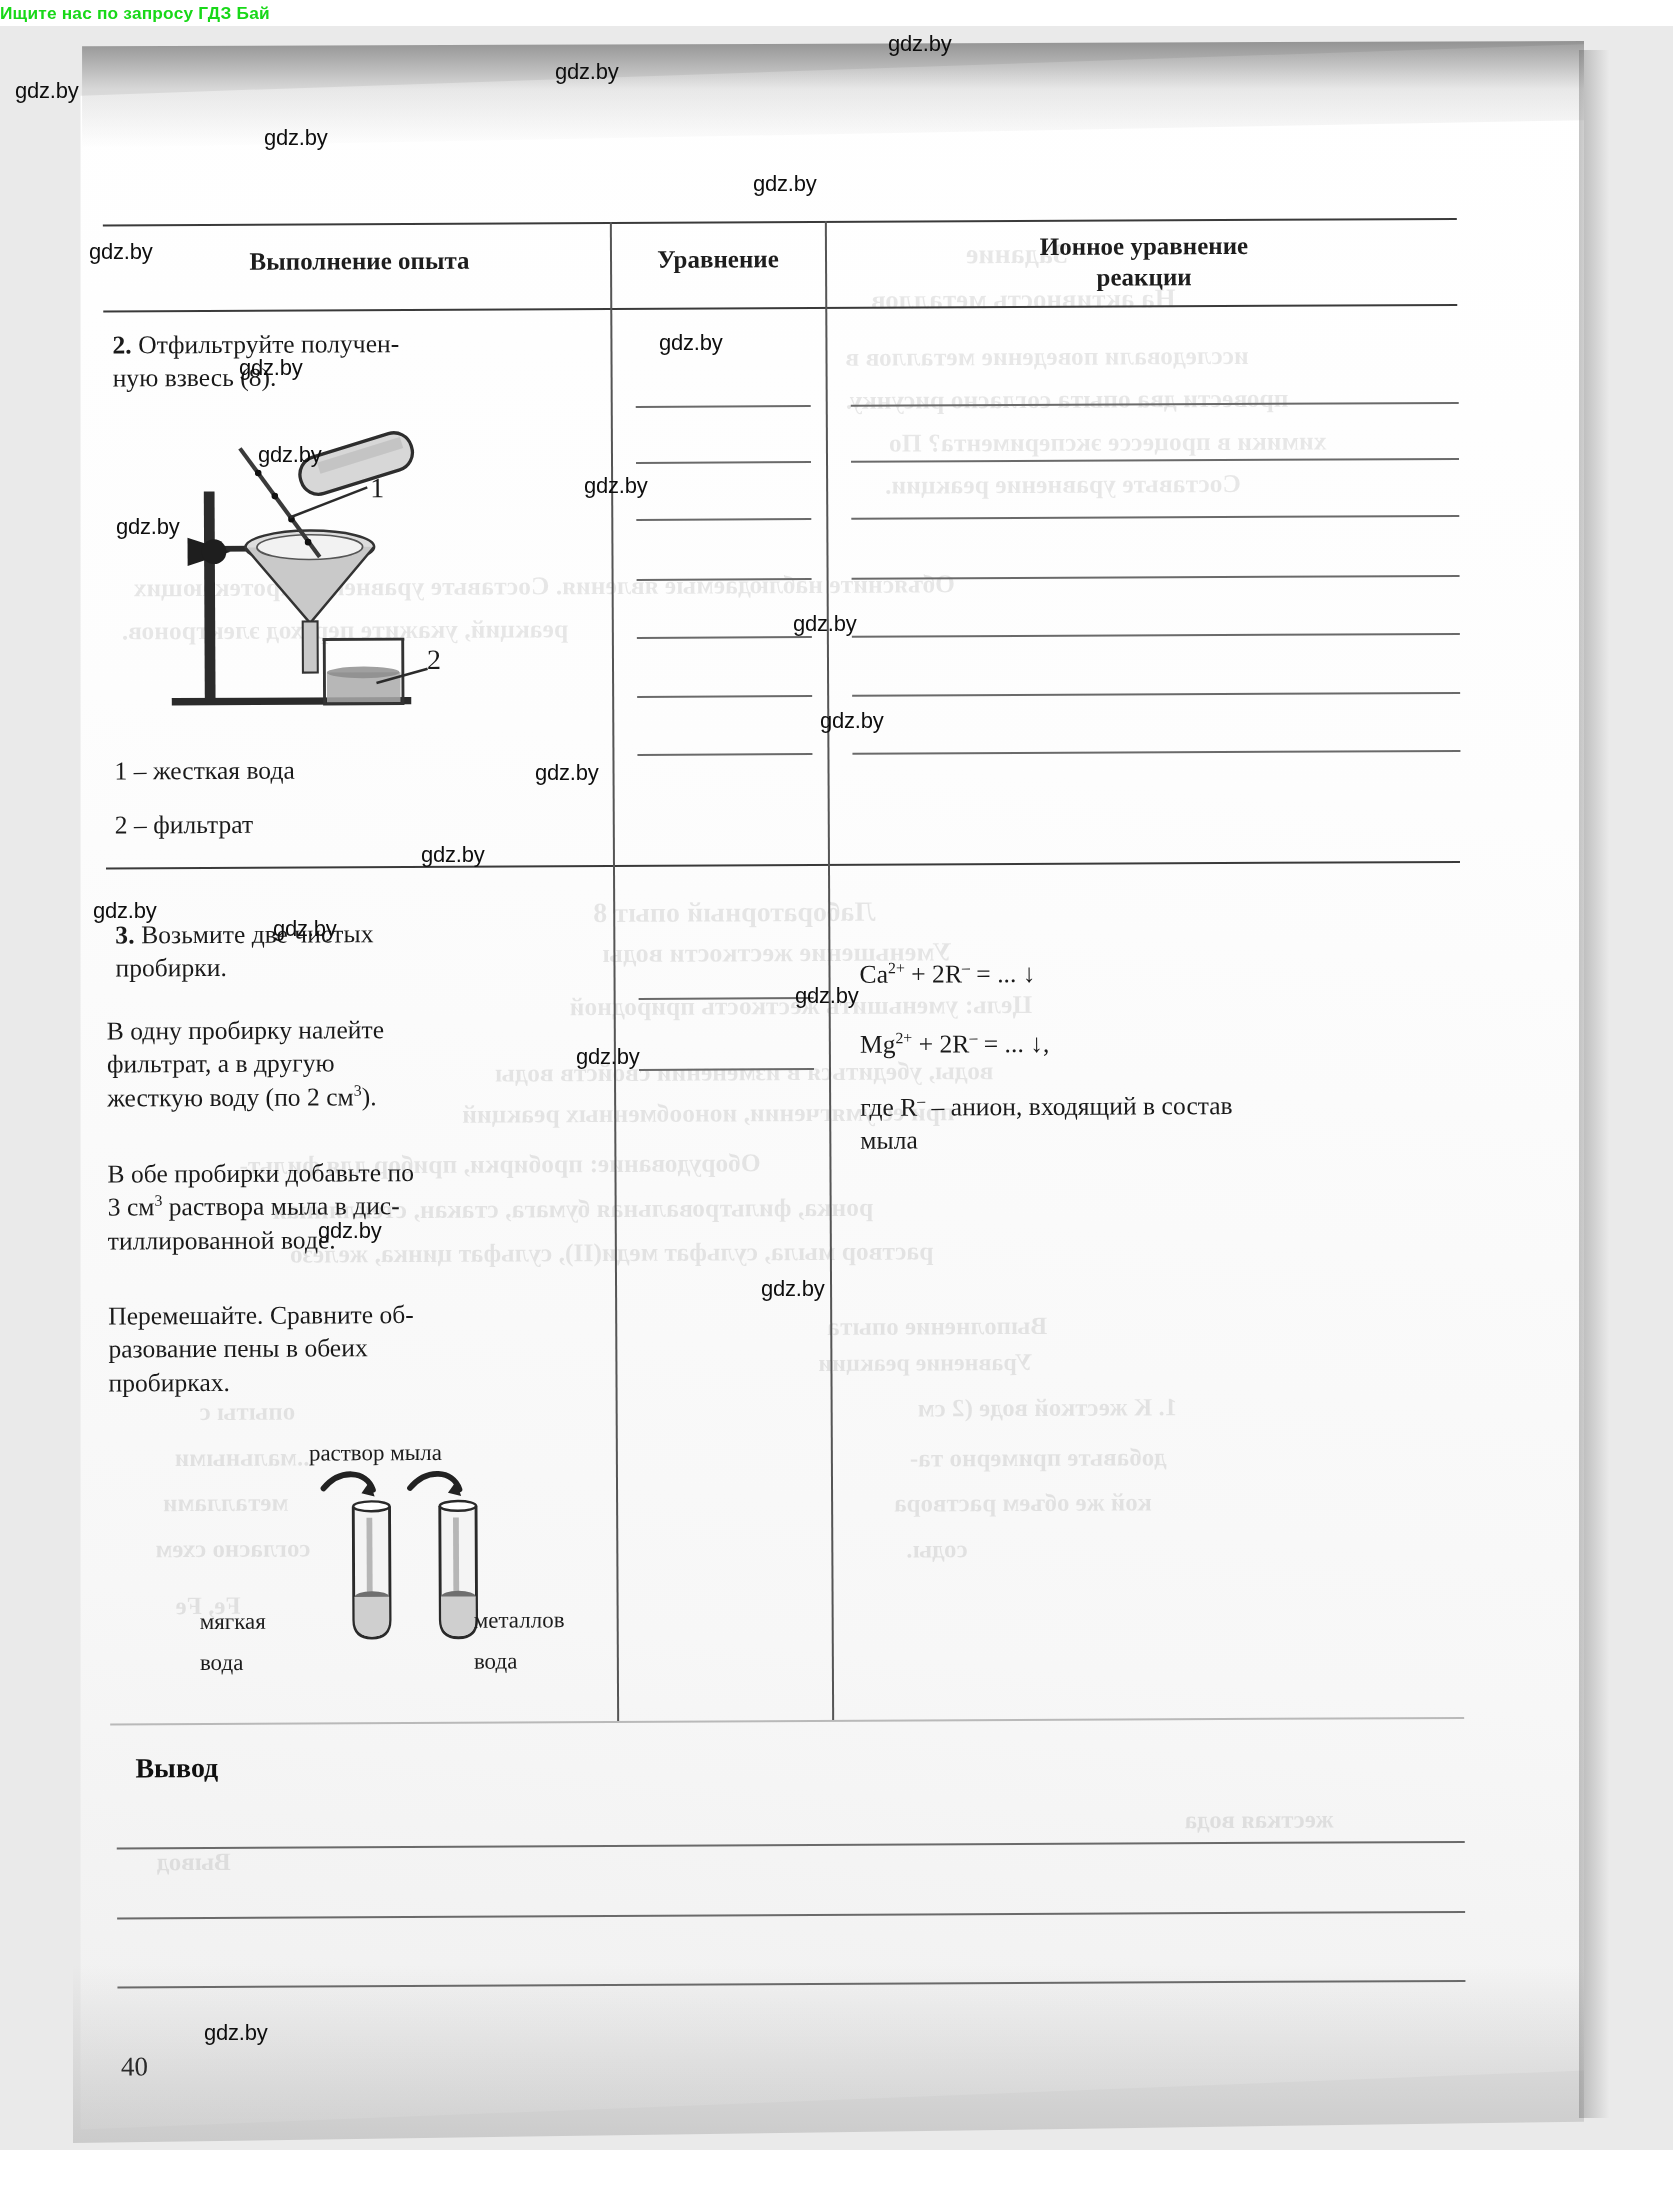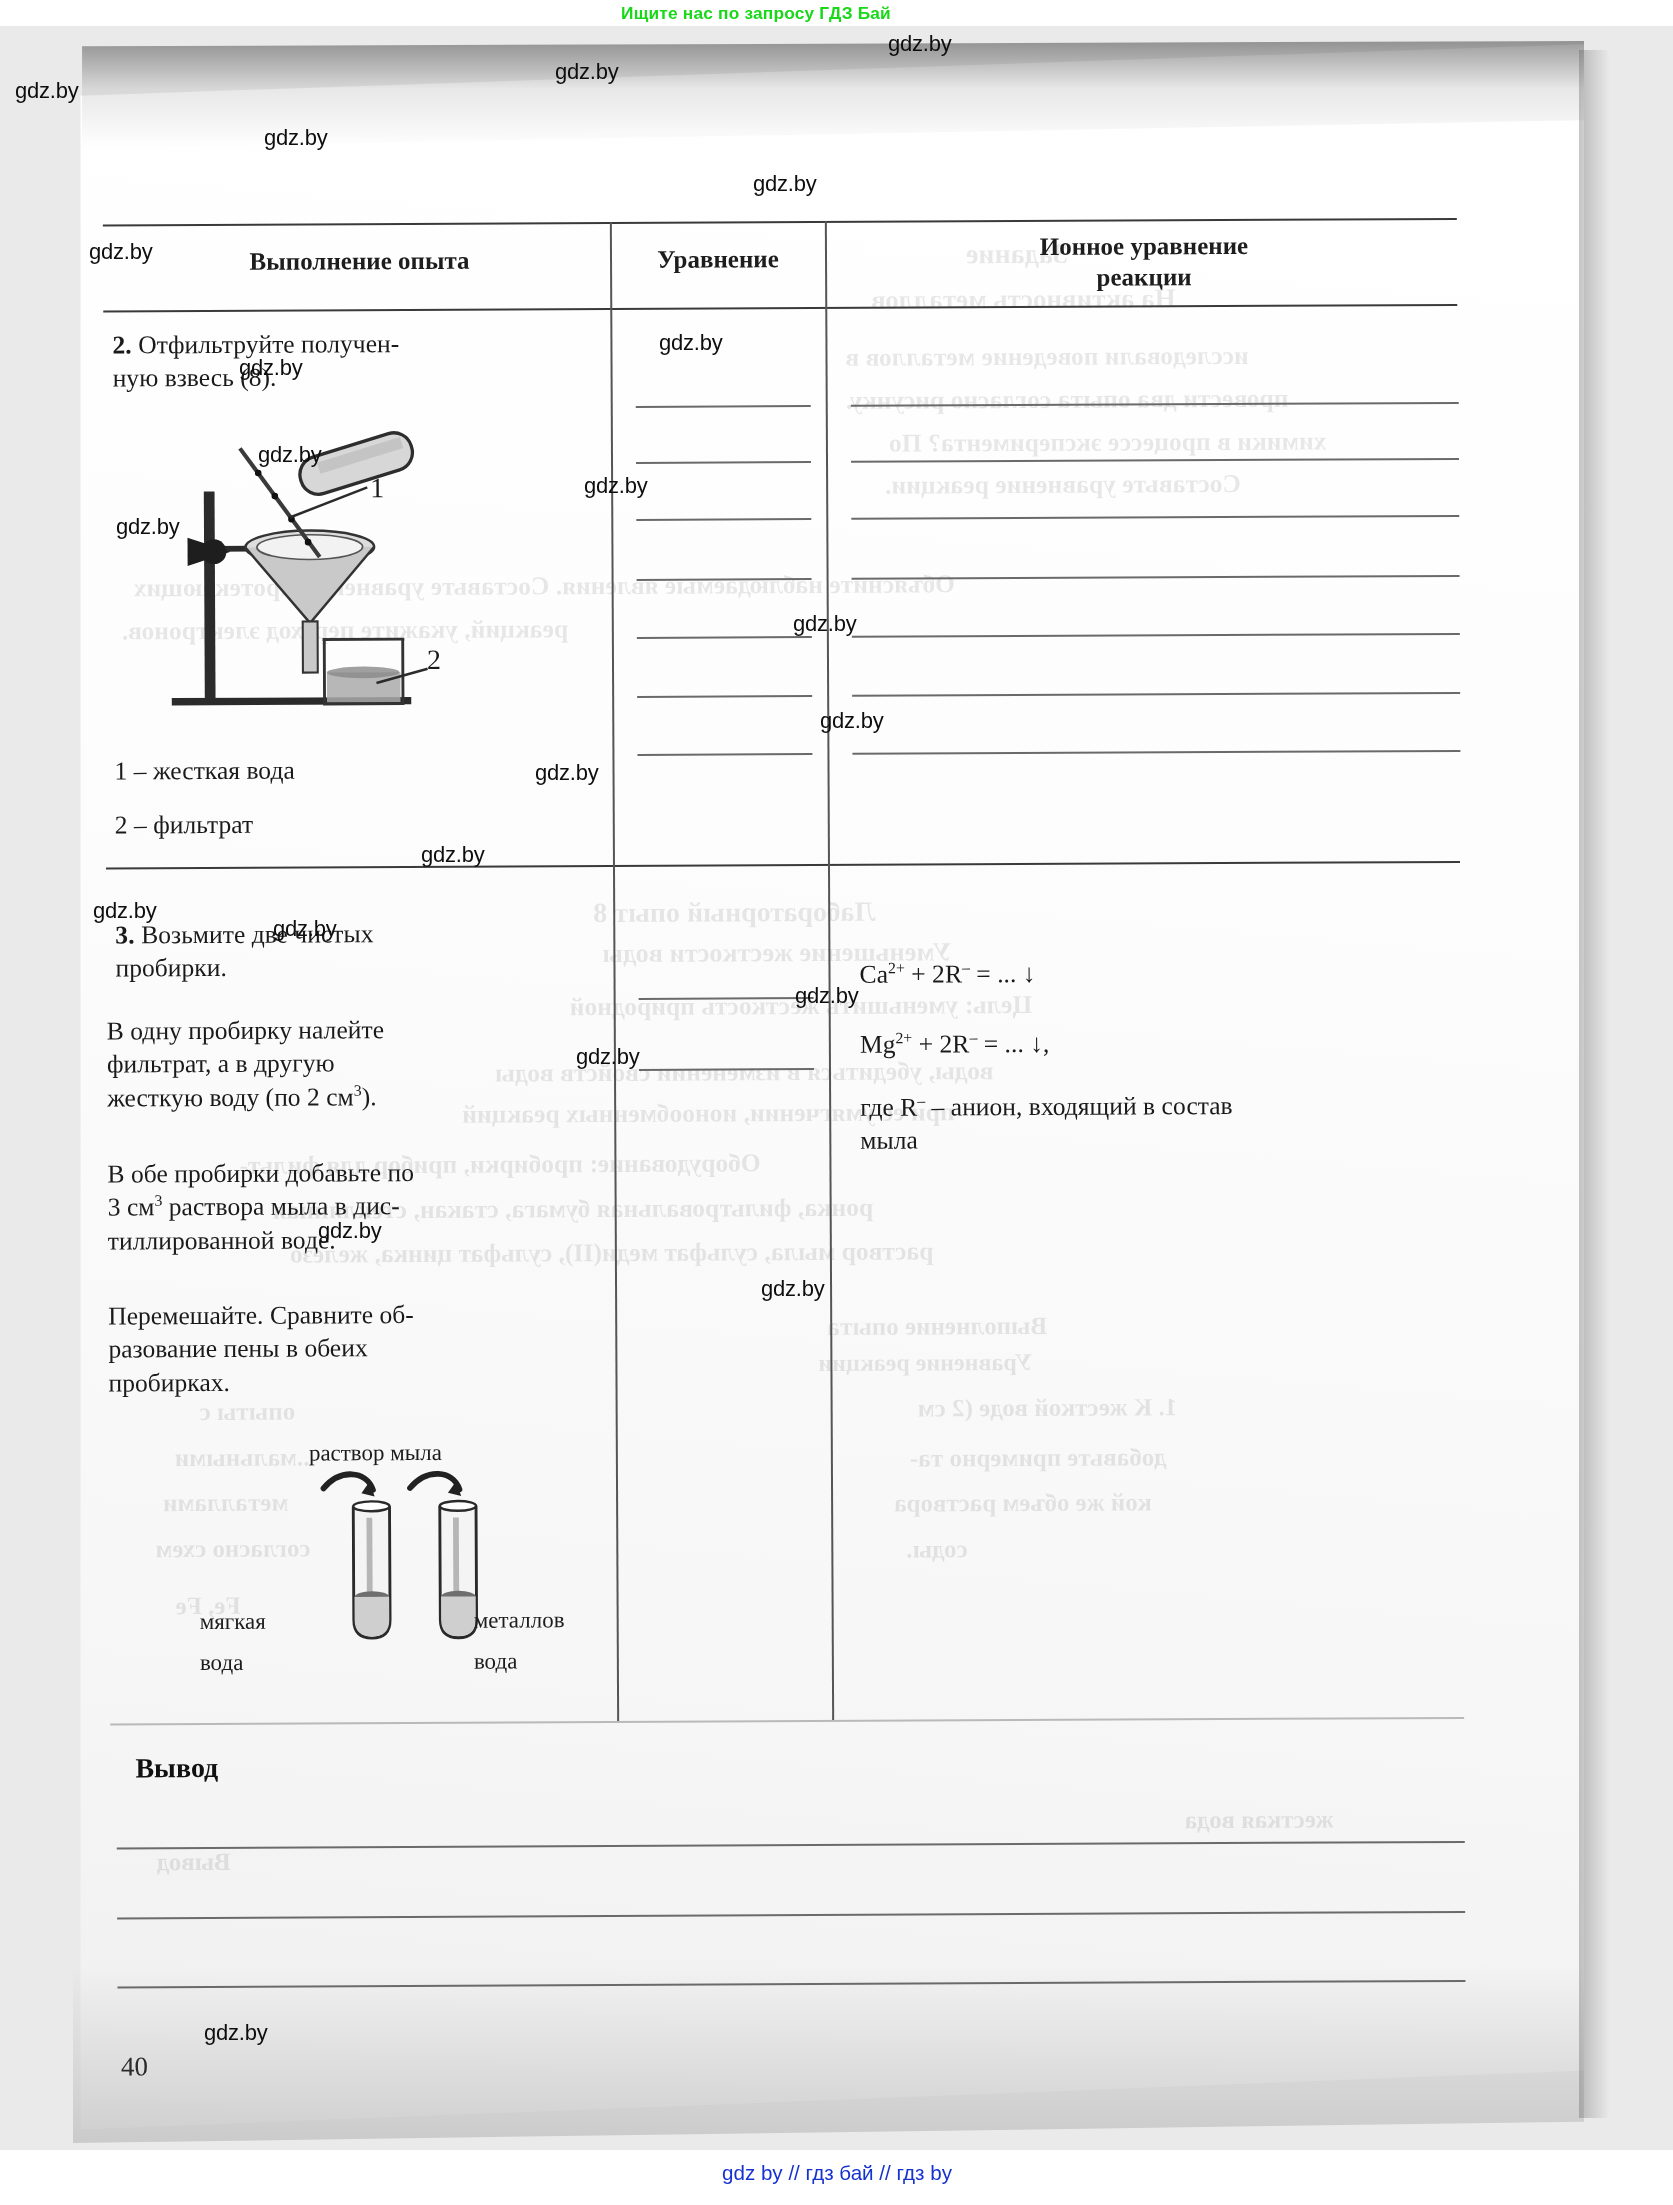--- a/index.html
+++ b/index.html
@@ -8,21 +8,21 @@
     height: 2205px;
     background: #ffffff;
     font-family: "Liberation Serif", serif;
     overflow: hidden;
   }
   #root { position: relative; width: 1674px; height: 2205px; background:#fff; }
 
   
   .banner {
     position: absolute; top: 0; left: 0; width: 1512px; height: 26.4px;
-    text-align: center; line-height: 26.4px;
+    text-align: left; line-height: 26.4px;
     color: #18d818; font-family: "Liberation Sans", sans-serif;
     font-size: 17.3px; font-weight: 600; letter-spacing: 0.2px;
     background: #ffffff;
   }
 
   
   .scan-bg {
     position: absolute; left: 0; top: 26.4px; width: 1674px; height: 2124px;
     background: #eaeaea;
   }
@@ -340,15 +340,14 @@
       <div class="wm" style="left: 93px; top: 898px;">gdz.by</div>
       <div class="wm" style="left: 273px; top: 916px;">gdz.by</div>
       <div class="wm" style="left: 795px; top: 983px;">gdz.by</div>
       <div class="wm" style="left: 576px; top: 1044px;">gdz.by</div>
       <div class="wm" style="left: 318px; top: 1218px;">gdz.by</div>
       <div class="wm" style="left: 204px; top: 2020px;">gdz.by</div>
       <div class="wm" style="left: 761px; top: 1276px;">gdz.by</div>
     </div>
 
   <div class="footer-bg"></div>
-  <div class="footer">gdz by  //  гдз бай  //  гдз by</div>
 </div>
 
 
 </body></html>

